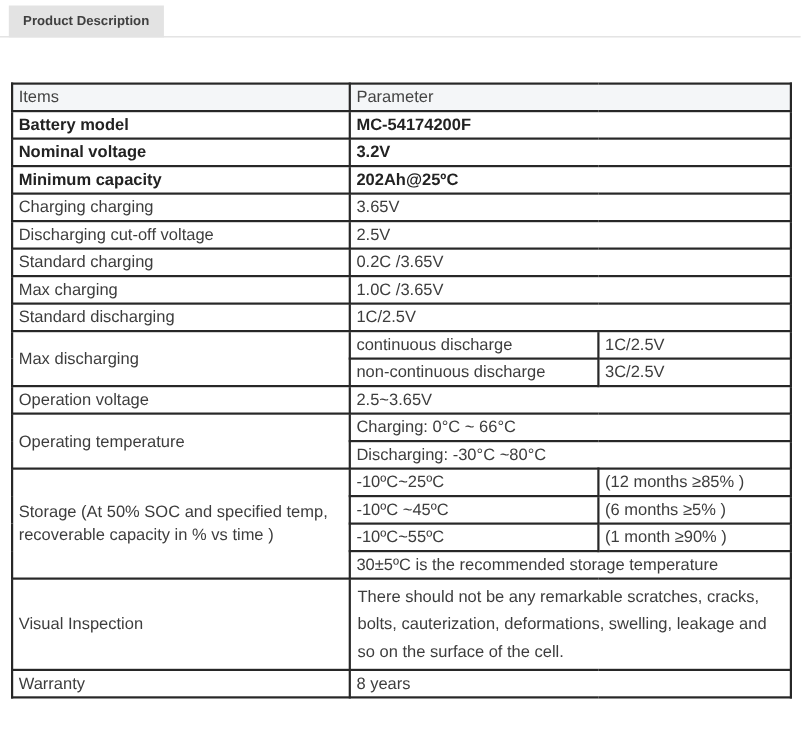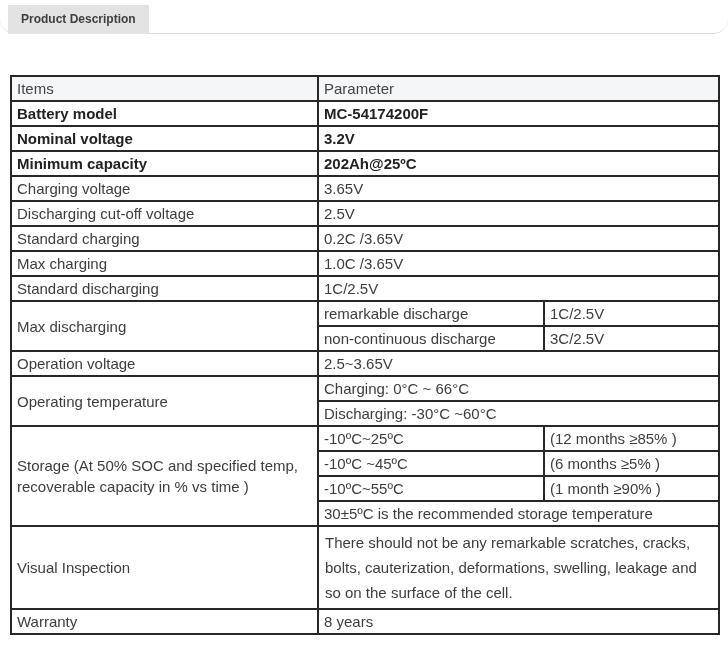--- a/index.html
+++ b/index.html
@@ -10,21 +10,20 @@
     width: 728px;
     height: 672px;
     overflow: hidden;
     font-family: "Liberation Sans", "DejaVu Sans", sans-serif;
   }
   .tabbar {
     padding-top: 5px;
     padding-left: 8px;
     border-bottom: 1px solid #d9d9d9;
     height: 34px;
-    border-radius: 15px;
   }
   .tab {
     display: inline-block;
     background: #e3e3e3;
     color: #3f3f3f;
     font-size: 12px;
     font-weight: bold;
     padding: 8px 13px 9px 13px;
     line-height: 12px;
     cursor: pointer;
@@ -94,21 +93,21 @@
       <td>Nominal voltage</td>
       <td colspan="2">3.2V</td>
     </tr>
 
     <tr class="bold">
       <td>Minimum capacity</td>
       <td colspan="2">202Ah@25ºC</td>
     </tr>
 
     <tr>
-      <td>Charging voltage</td>
+      <td>Charging charging</td>
       <td colspan="2">3.65V</td>
     </tr>
 
     <tr>
       <td>Discharging cut-off voltage</td>
       <td colspan="2">2.5V</td>
     </tr>
 
     <tr>
       <td>Standard charging</td>
@@ -120,39 +119,39 @@
       <td colspan="2">1.0C /3.65V</td>
     </tr>
 
     <tr>
       <td>Standard discharging</td>
       <td colspan="2">1C/2.5V</td>
     </tr>
 
     <tr>
       <td rowspan="2">Max discharging</td>
-      <td>remarkable discharge</td>
+      <td>continuous discharge</td>
       <td>1C/2.5V</td>
     </tr>
     <tr>
       <td>non-continuous discharge</td>
       <td>3C/2.5V</td>
     </tr>
 
     <tr>
       <td>Operation voltage</td>
       <td colspan="2">2.5~3.65V</td>
     </tr>
 
     <tr>
       <td rowspan="2">Operating temperature</td>
       <td colspan="2">Charging: 0°C ~ 66°C</td>
     </tr>
     <tr>
-      <td colspan="2">Discharging: -30°C ~60°C</td>
+      <td colspan="2">Discharging: -30°C ~80°C</td>
     </tr>
 
     <tr>
       <td rowspan="4" class="wraplabel">Storage (At 50% SOC and specified temp, recoverable capacity in % vs time )</td>
       <td>-10ºC~25ºC</td>
       <td>(12 months ≥85% )</td>
     </tr>
     <tr>
       <td>-10ºC ~45ºC</td>
       <td>(6 months ≥5% )</td>

